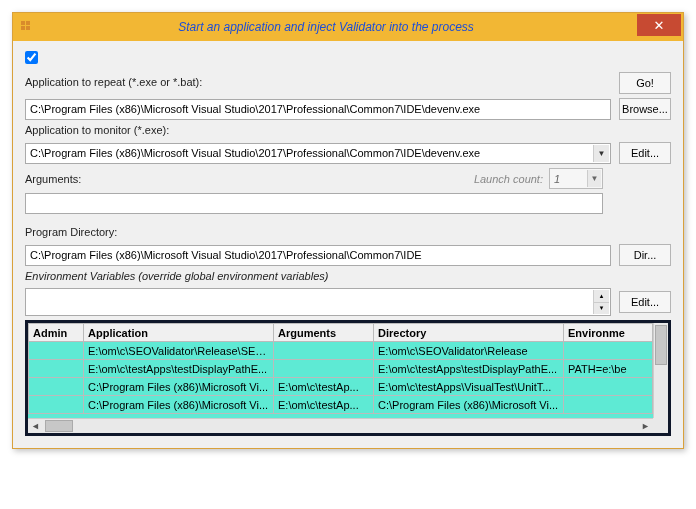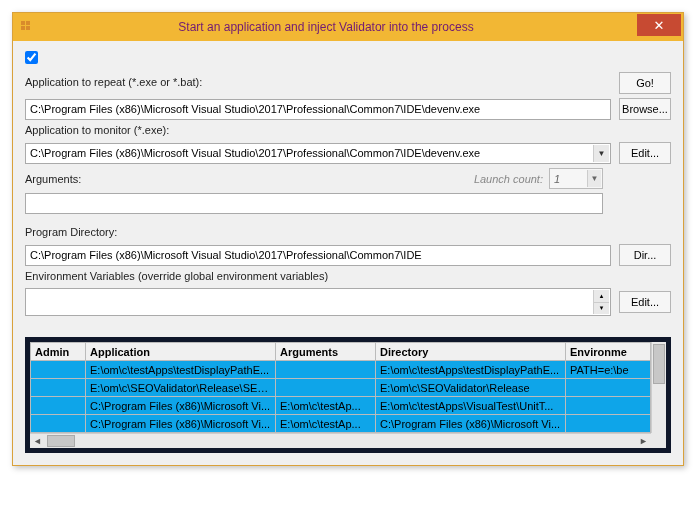--- a/index.html
+++ b/index.html
@@ -27,22 +27,23 @@
   .titlebar .appicon {
     width: 16px; height: 16px;
     margin-right: 4px;
     display: inline-flex;
     align-items: center; justify-content: center;
   }
   .titlebar .title {
     flex: 1;
     text-align: center;
     font-size: 12px;
-    color: #701a75;
+    color: #1d4ed8;
     margin-left: -24px;
+    font-style: italic;
   }
   .titlebar .closebtn {
     width: 44px; height: 22px;
     background: #c74a32;
     color: #fff;
     display: flex; align-items: center; justify-content: center;
     font-size: 13px;
     margin-right: 2px;
     margin-top: -4px;
     cursor: pointer;
@@ -127,21 +128,21 @@
     position:absolute; right:1px; top:1px; bottom:1px; width:14px;
     background:#e9e9e9; border-left:1px solid #ccc;
     display:flex; align-items:center; justify-content:center; font-size:8px;
     cursor: pointer;
   }
   .prev-row {
     display:flex; align-items:center; gap:8px; margin-top:6px;
   }
   .prev-row .lbl2 { flex:1; }
   .table-wrap {
-    border:5px solid #0f172a; background:#0ea5e9; margin-top:21px;
+    border:3px solid #0f172a; background:#5eead4; margin-top:4px;
     height: 116px; position:relative; overflow:hidden;
   }
   table { border-collapse: collapse; width: calc(100% - 15px); table-layout: fixed; }
   th, td {
     border: 1px solid #bbb;
     font-size: 11px;
     padding: 2px 4px;
     text-align: left;
     white-space: nowrap;
     overflow: hidden;
@@ -256,21 +257,21 @@
       </div>
       <div style="width:60px;"></div>
     </div>
     <div class="row">
       <div class="left">
         <input type="text" value="C:\Program Files (x86)\Microsoft Visual Studio\2017\Professional\Common7\IDE" style="">
       </div>
       <div class="btn">Dir...</div>
     </div>
 
-    <div class="row" style="margin-top:4px;">
+    <div class="row" style="margin-top:4px;font-style:italic;">
       <div class="left">
         <span class="lbl">Environment Variables (override global environment variables)</span>
       </div>
       <div style="width:60px;"></div>
     </div>
     <div class="row">
       <div class="left">
         <div class="env-combo">
           <div class="spin">
             <div>▴</div>
@@ -296,31 +297,31 @@
           <th>Admin</th>
           <th>Application</th>
           <th>Arguments</th>
           <th>Directory</th>
           <th>Environme</th>
         </tr>
           </thead>
         <tbody id="tbody">
             <tr>
               <td></td>
+              <td>E:\om\c\SEOValidator\Release\SEO...</td>
+              <td></td>
+              <td>E:\om\c\SEOValidator\Release</td>
+              <td></td>
+            </tr>
+            <tr>
+              <td></td>
               <td>E:\om\c\testApps\testDisplayPathE...</td>
               <td></td>
               <td>E:\om\c\testApps\testDisplayPathE...</td>
               <td>PATH=e:\be</td>
-            </tr>
-            <tr>
-              <td></td>
-              <td>E:\om\c\SEOValidator\Release\SEO...</td>
-              <td></td>
-              <td>E:\om\c\SEOValidator\Release</td>
-              <td></td>
             </tr>
             <tr>
               <td></td>
               <td>C:\Program Files (x86)\Microsoft Vi...</td>
               <td>E:\om\c\testAp...</td>
               <td>E:\om\c\testApps\VisualTest\UnitT...</td>
               <td></td>
             </tr>
             <tr>
               <td></td>

